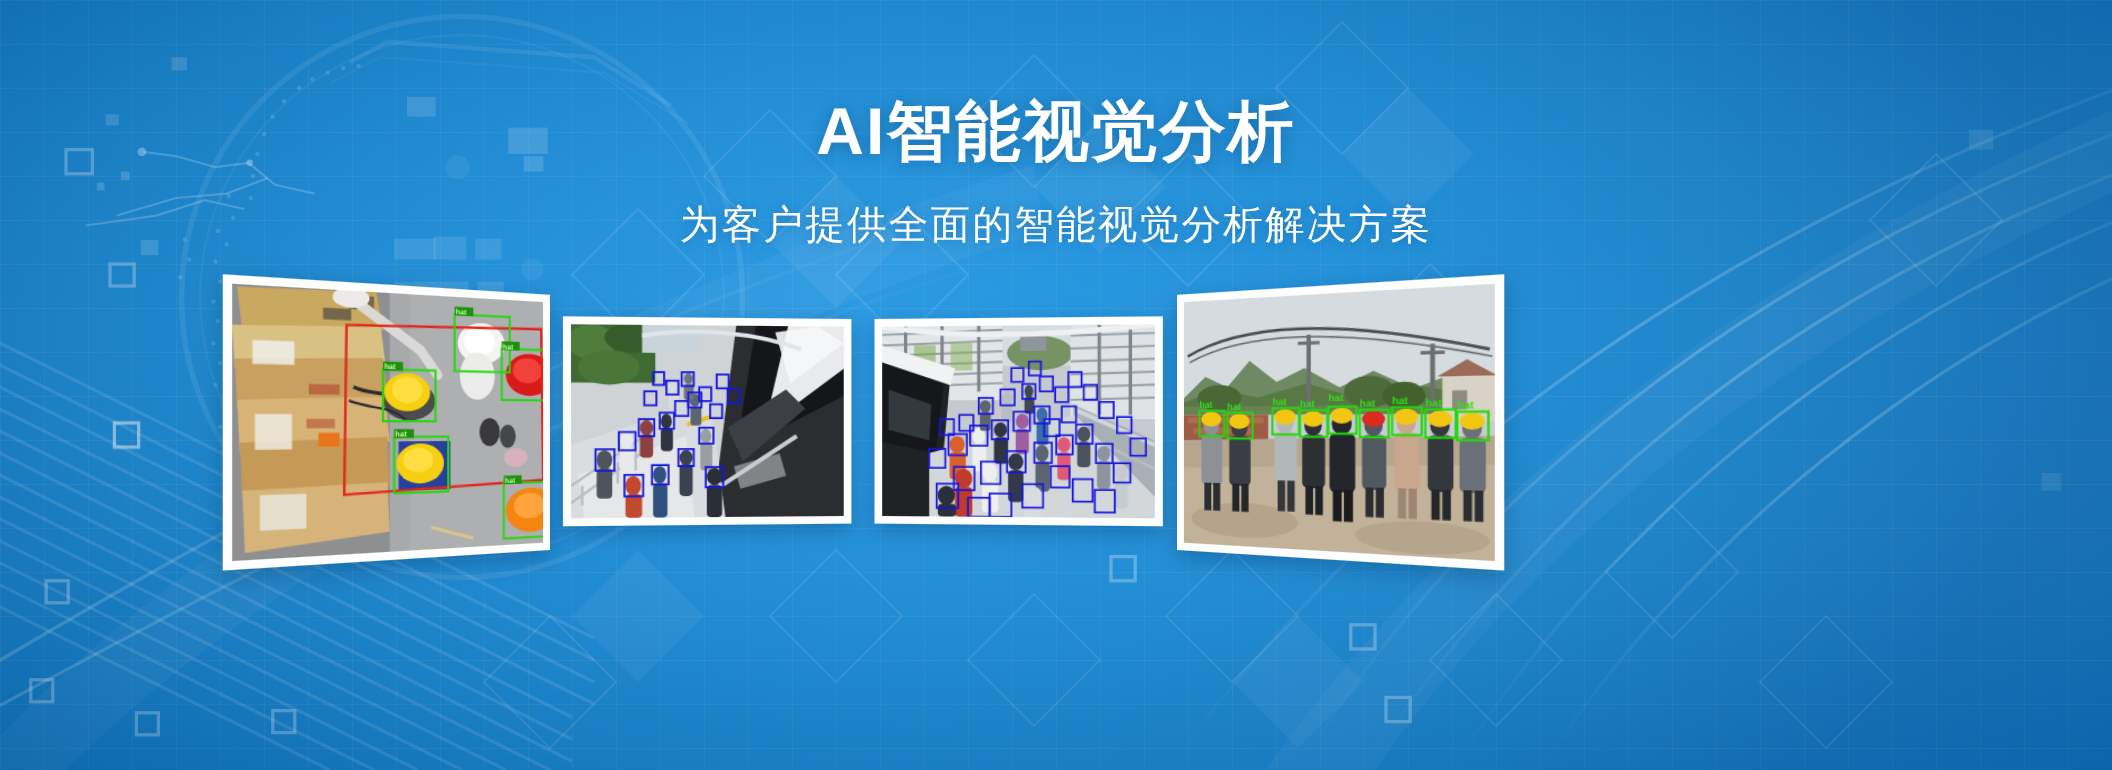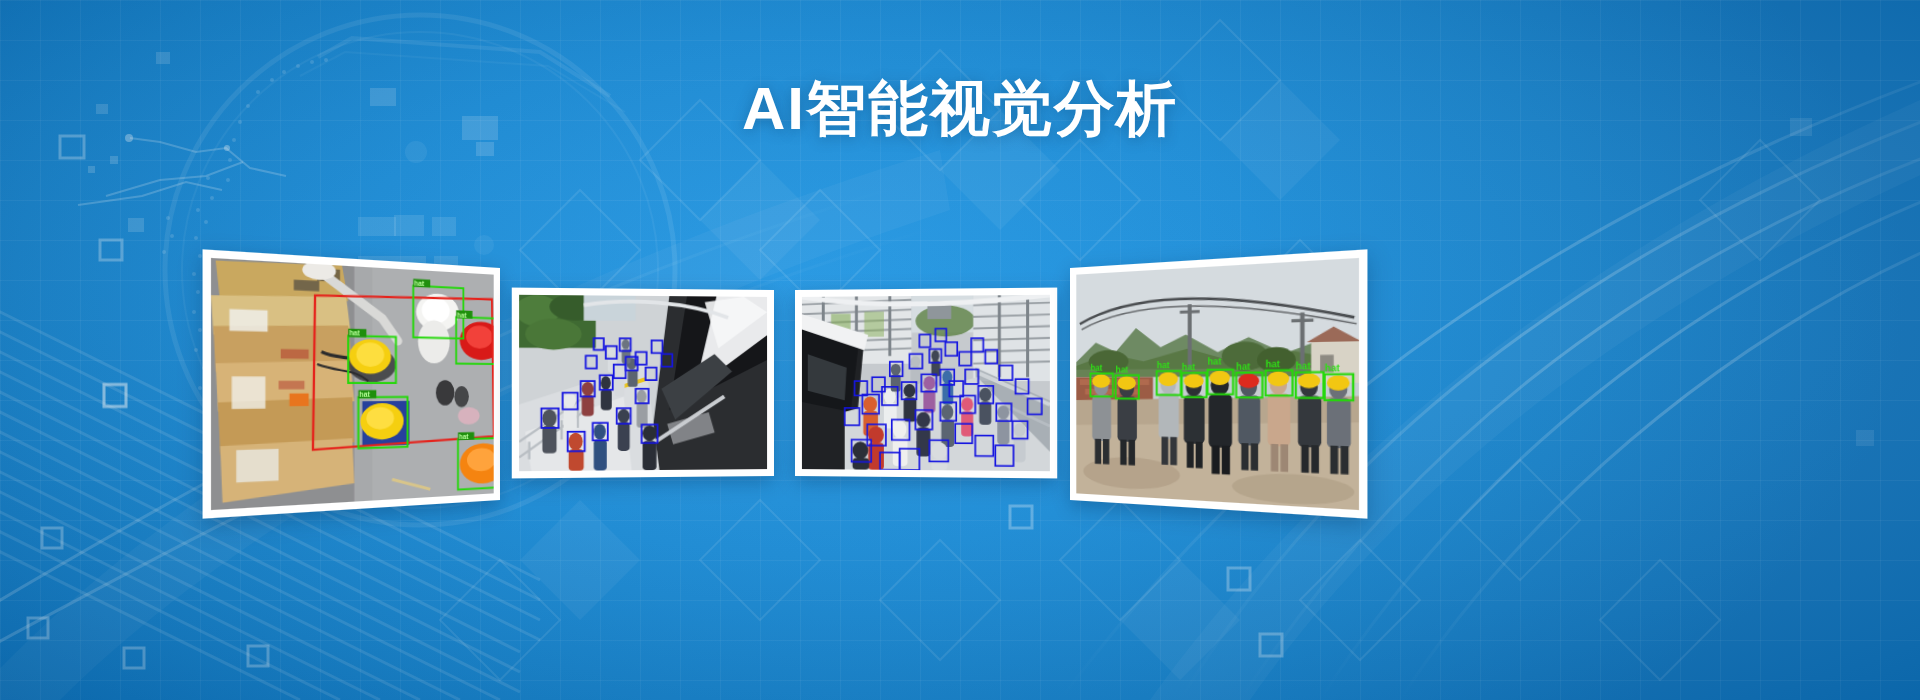--- a/index.html
+++ b/index.html
@@ -40,21 +40,21 @@
   
   .headline-wrap {
     position: absolute;
     top: 74px;
     left: 0;
     width: 100%;
     text-align: center;
     z-index: 5;
   }
   .headline {
-    margin: 0;
+    margin: 11px;
     color: #ffffff;
     font-size: 60px;
     font-weight: bold;
     letter-spacing: 2px;
     line-height: 1.18;
     text-shadow: 0 2px 14px rgba(0, 48, 90, 0.35);
   }
   .subheadline {
     margin: 26px 0 0 0;
     color: #ffffff;
@@ -283,20 +283,21 @@
         <rect x="1856" y="430" width="18" height="16"></rect>
         <rect x="1790" y="118" width="22" height="18"></rect>
       </g>
 
       <rect x="0" y="0" width="1920" height="700" fill="url(#vig)"></rect>
     </svg>
   </div>
 
   <div class="headline-wrap">
     <h1 class="headline">AI智能视觉分析</h1>
+    <p class="subheadline">为客户提供全面的智能视觉分析解决方案</p>
   </div>
 
   <div class="gallery">
 
     <div class="card" id="card-1">
       <div class="photo">
         <svg viewBox="0 0 280 230" preserveAspectRatio="none">
           <rect width="280" height="230" fill="#9b9ea0"></rect>
 
           <rect x="128" y="0" width="152" height="230" fill="#a7a9ab"></rect>

